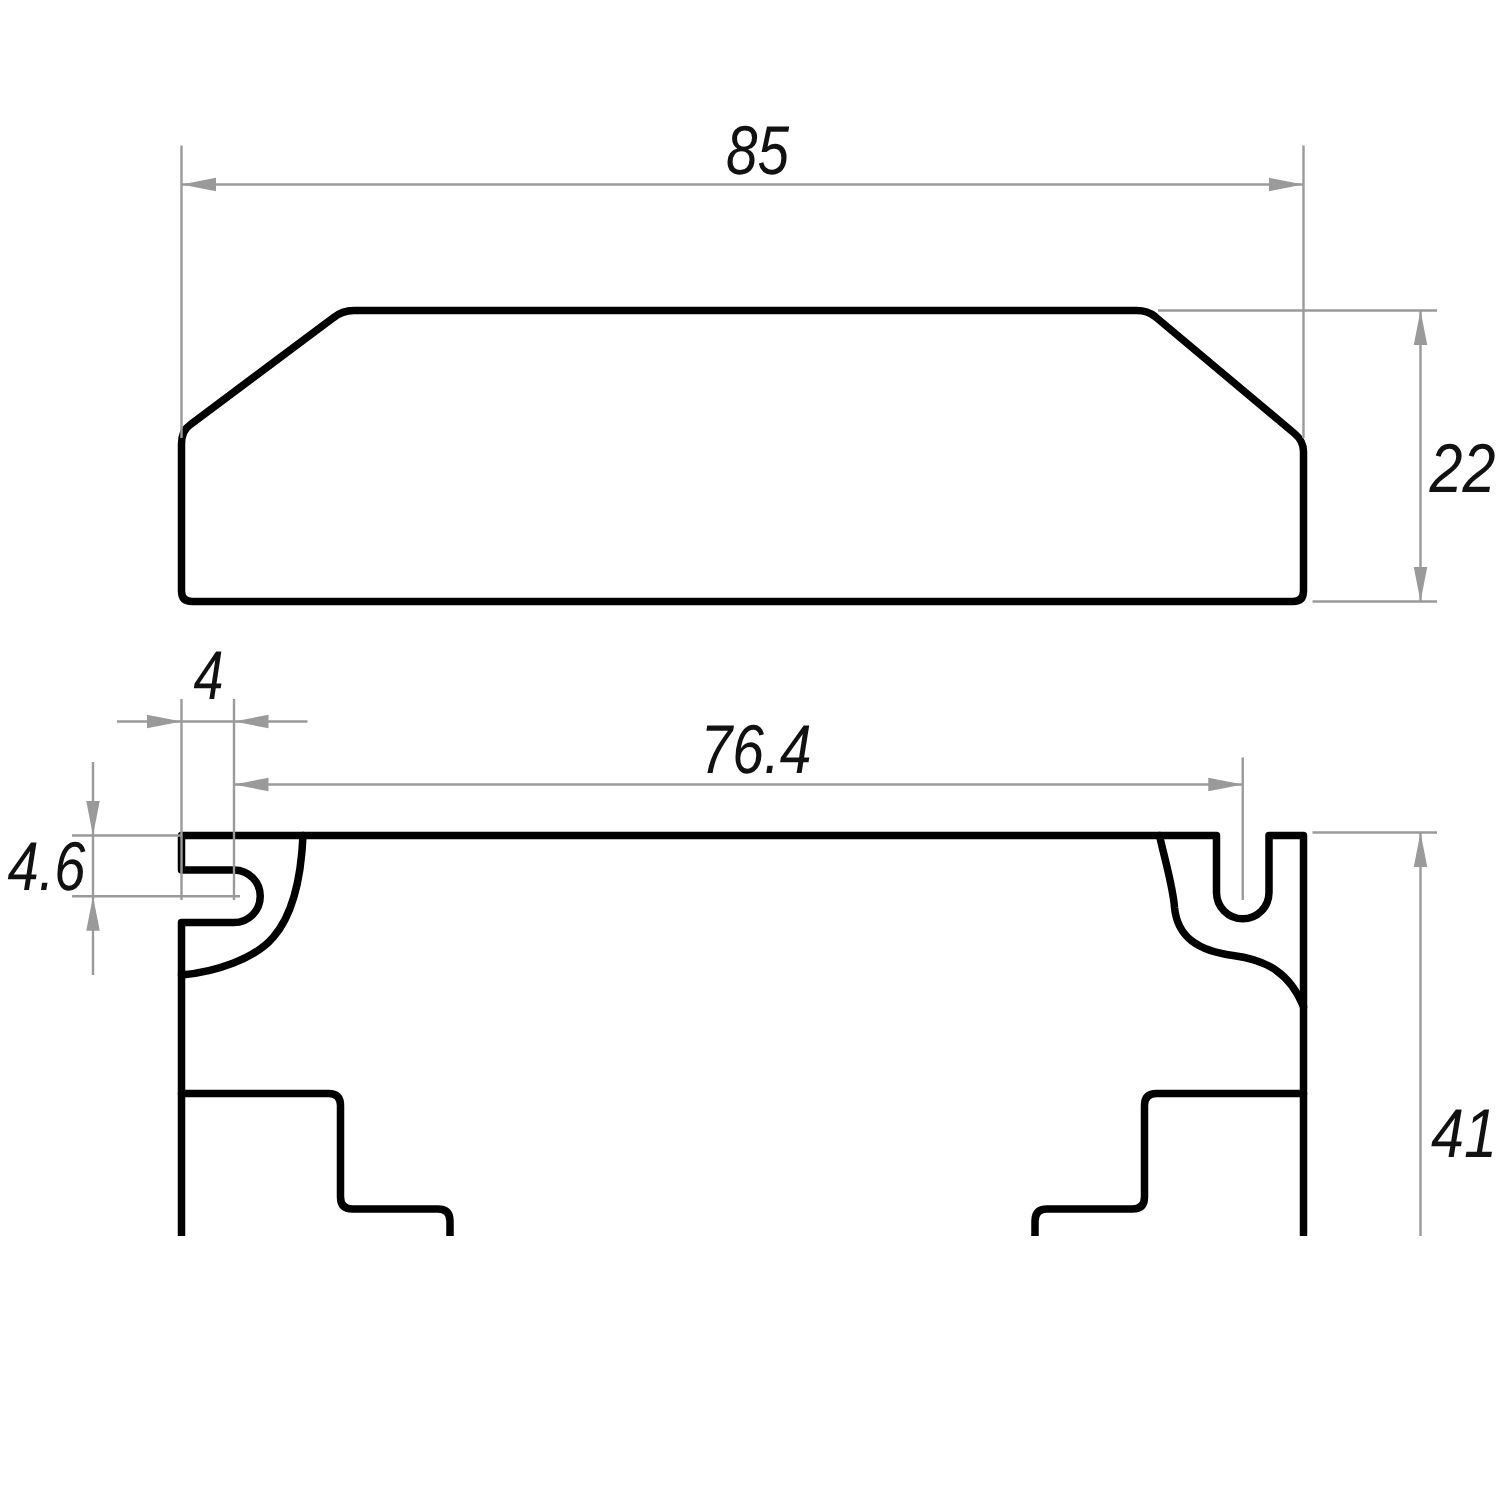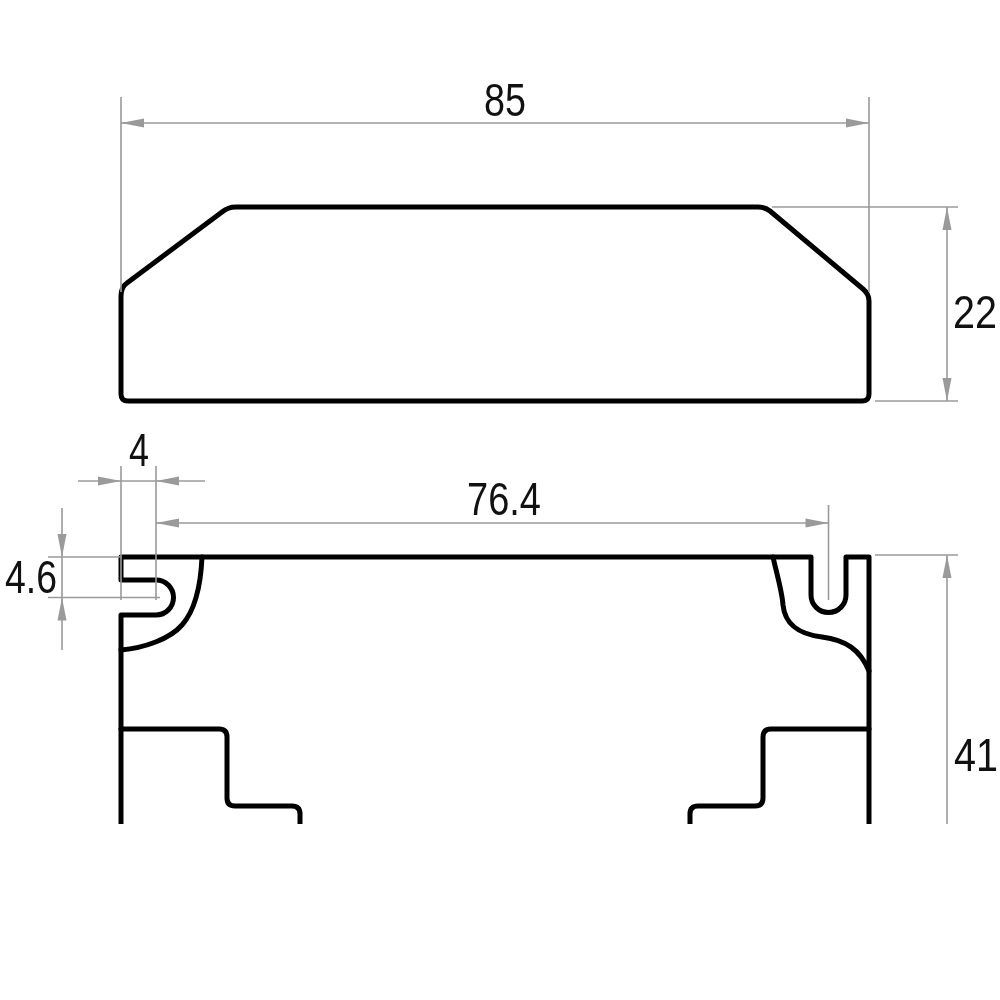--- a/index.html
+++ b/index.html
@@ -1,16 +1,16 @@
 <!DOCTYPE html>
 <html><head>
 <meta charset="utf-8">
 <style>
   html,body{margin:0;padding:0;background:#ffffff;}
-  .stage{width:1000px;height:824px;position:relative;background:#ffffff;overflow:hidden;}
+  .stage{width:1000px;height:824px;position:relative;background:#ffffff;overflow:hidden;font-style:italic;}
   svg{display:block;}
   .outline{fill:none;stroke:#000000;stroke-width:5;stroke-linejoin:round;stroke-linecap:round;}
   .feature{fill:none;stroke:#000000;stroke-width:5;stroke-linejoin:round;stroke-linecap:round;}
   .extline{fill:none;stroke:#9a9a9a;stroke-width:1.6;}
   .dimline{fill:none;stroke:#9a9a9a;stroke-width:1.6;}
   .arrow{fill:#9a9a9a;stroke:none;}
   .dim-text{font-family:"Liberation Sans","DejaVu Sans",sans-serif;font-size:46px;fill:#111111;}
   .anch-mid{text-anchor:middle;}
   .anch-start{text-anchor:start;}
   .anch-end{text-anchor:end;}

